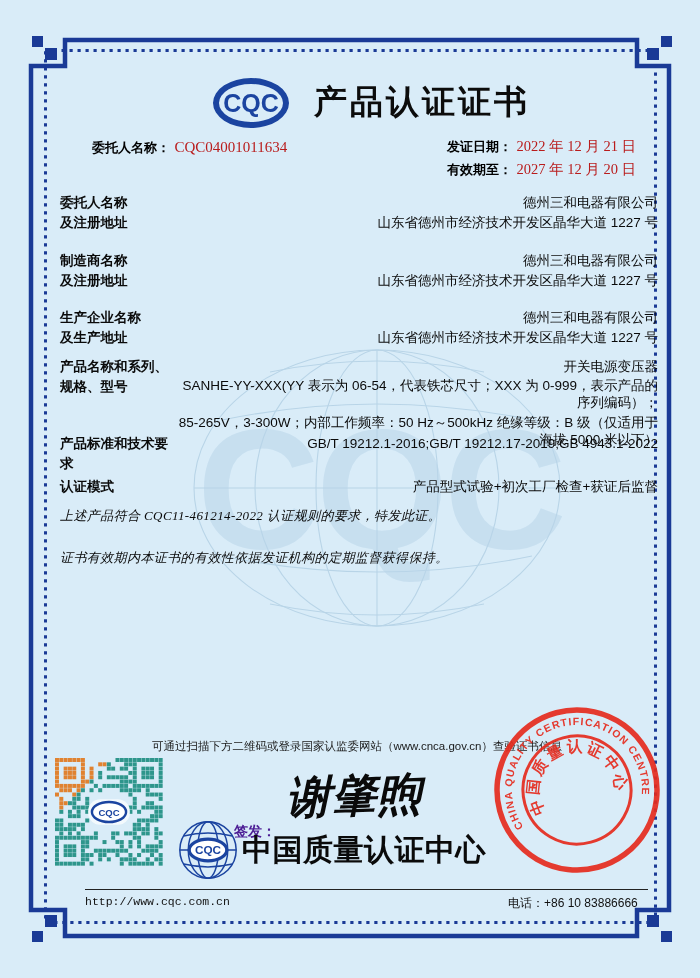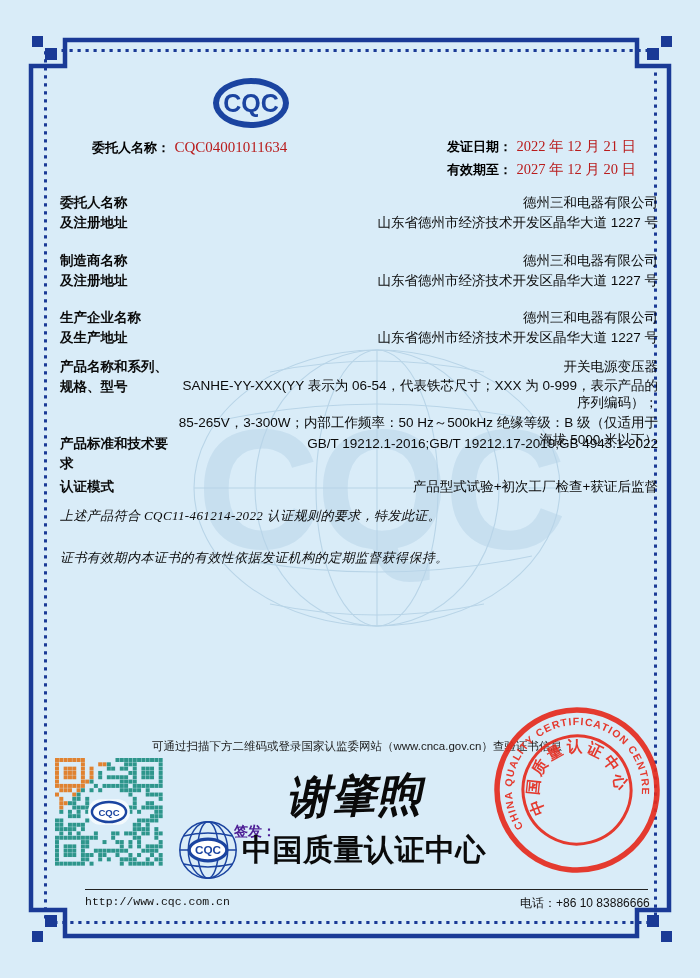--- a/index.html
+++ b/index.html
@@ -32,21 +32,21 @@
 
   .sign-label{position:absolute;left:234px;top:797px;font-family:"Liberation Serif",serif;font-weight:bold;font-size:14px;color:#4c1d95;margin-top:26px;}
   .signature{position:absolute;left:286px;top:766px;font-size:45px;color:#0a0a0a;font-style:italic;
     font-family:"Liberation Serif",serif;transform:rotate(-2deg);font-weight:bold;}
   .org-name{position:absolute;left:242px;top:830px;font-size:30px;font-weight:700;color:#0a0a0a;letter-spacing:0.5px;}
 
   
   .footer-line{position:absolute;left:85px;top:889px;width:563px;height:0;border-top:1.5px solid #222;}
   .f-url{position:absolute;left:85px;top:895px;font-family:"Liberation Mono",monospace;font-size:11.5px;color:#111;}
   .f-addr{position:absolute;left:248px;top:895px;font-size:12px;color:#111;}
-  .f-phone{position:absolute;left:520px;top:895px;font-size:12px;color:#111;}
+  .f-phone{position:absolute;left:508px;top:895px;font-size:12px;color:#111;}
 </style>
 </head>
 <body>
 
 <div class="page">
 
   <svg class="abs" style="left:180px;top:340px;" width="400" height="300" viewBox="0 0 400 300">
     <g stroke="#aecde2" stroke-width="1.1" fill="none" opacity="0.75">
       <ellipse cx="197" cy="148" rx="183" ry="138"></ellipse>
       <ellipse cx="197" cy="148" rx="122" ry="138"></ellipse>
@@ -72,20 +72,21 @@
       <rect x="32" y="931" width="11" height="11"></rect>
         <rect x="45" y="915" width="12" height="12"></rect>
       <rect x="661" y="931" width="11" height="11"></rect>
         <rect x="647" y="915" width="12" height="12"></rect>
     </g>
   </svg>
 
   <div class="logo-oval">
     <span>CQC</span>
   </div>
+  <div class="page-title">产品认证证书</div>
 
   <div class="abs" style="left:92px;top:138px;">
     <span class="klabel">委托人名称：</span>
     <span class="serifval" style="font-size:15px;">CQC04001011634</span>
   </div>
 
   <div class="abs" style="left:447px;top:137px;">
     <span class="klabel">发证日期：</span>
     <span class="serifval">2022 年 12 月 21 日</span>
   </div>

